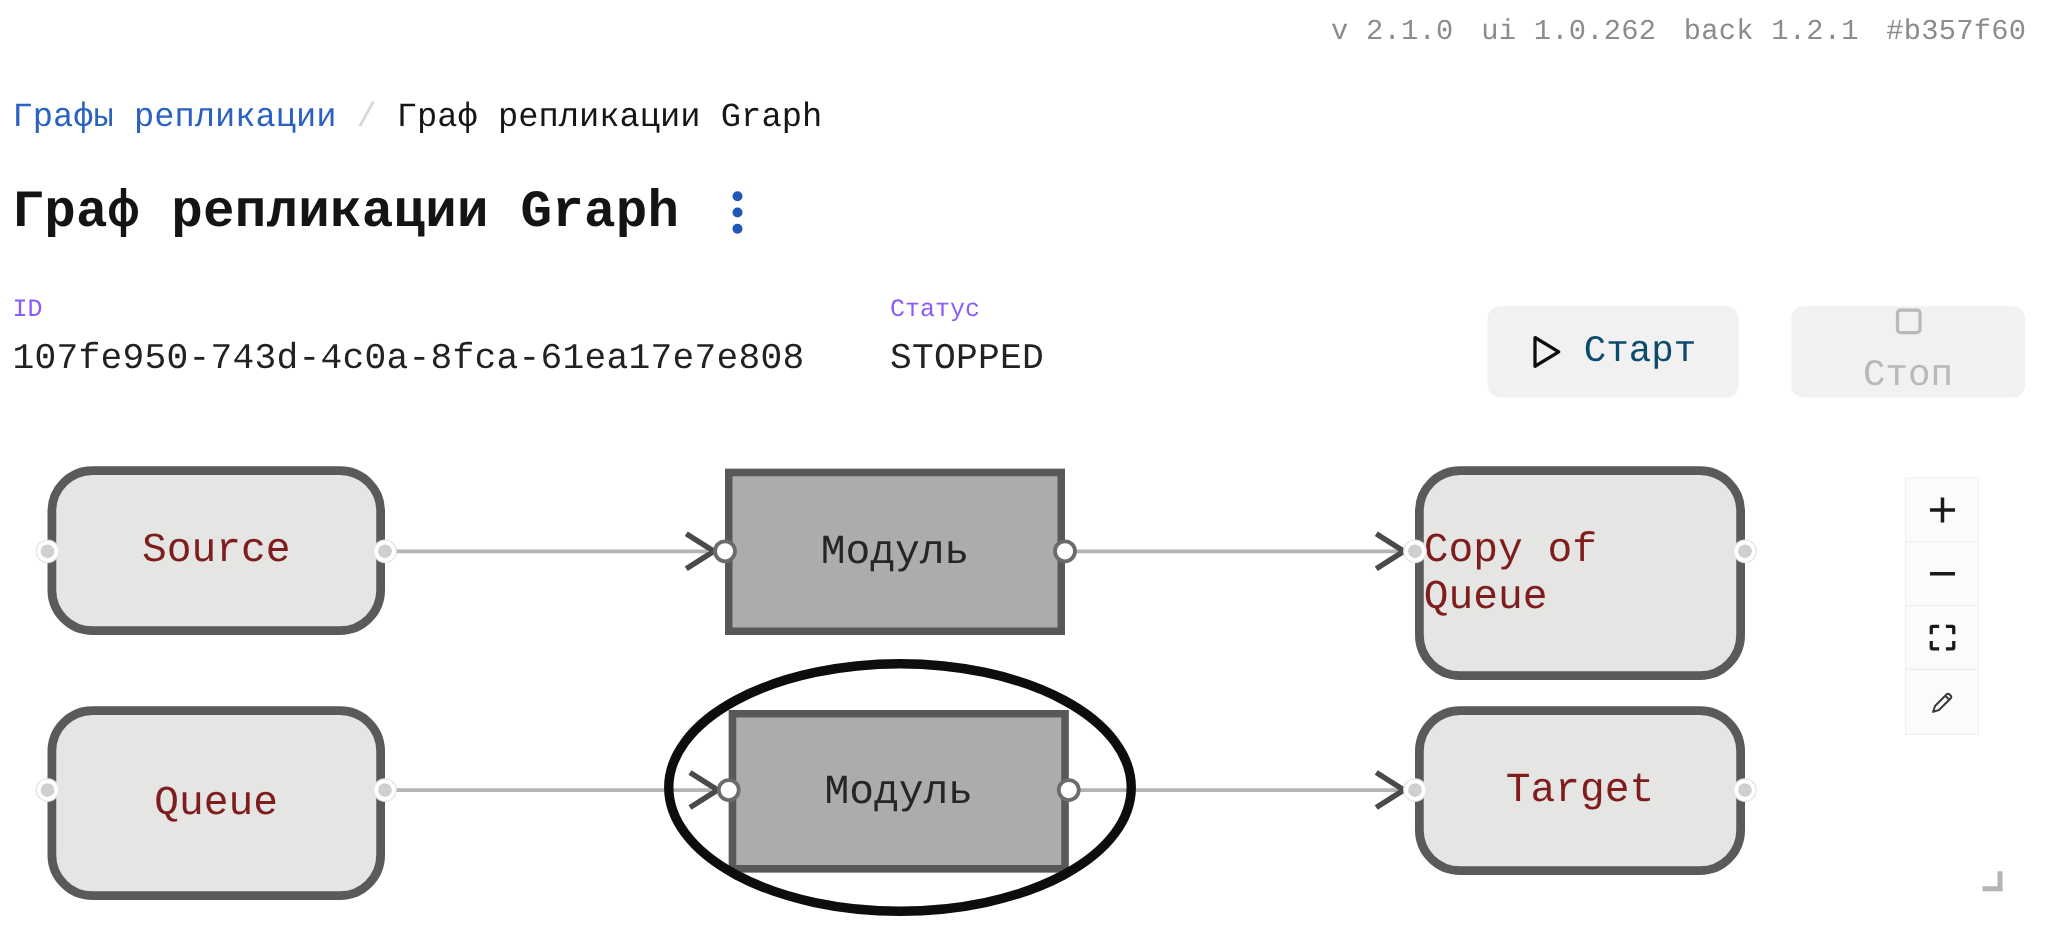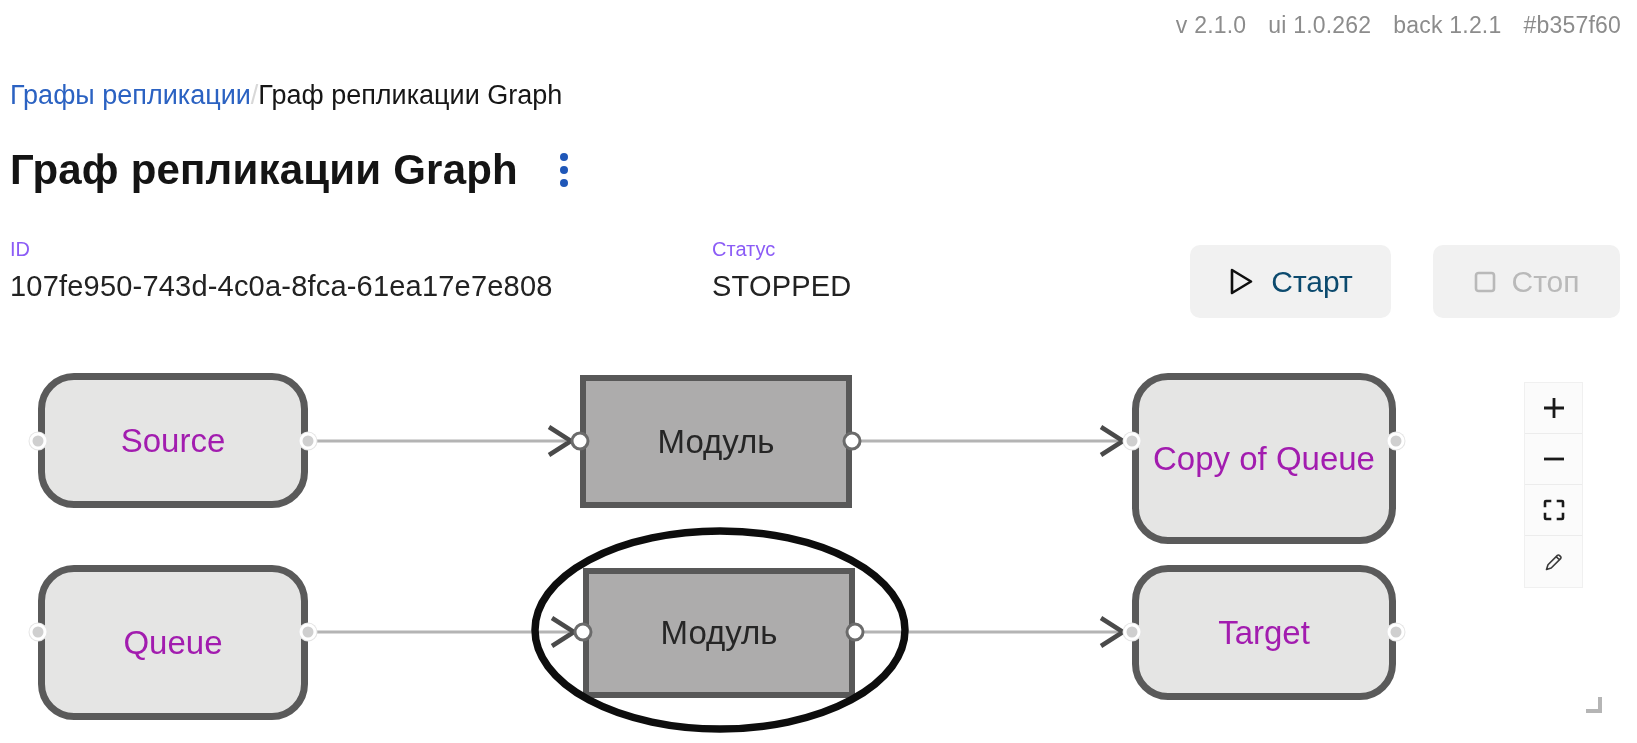--- a/index.html
+++ b/index.html
@@ -7,37 +7,38 @@
   body {
     font-family: "Liberation Sans", "DejaVu Sans", sans-serif;
     color: #161616;
   }
   .page {
     position: relative;
     width: 1637px;
     height: 743px;
     overflow: hidden;
     background: #ffffff;
+    font-family: Liberation Mono, monospace;
   }
 
   
   .version-line {
     position: absolute;
     top: 12px; right: 16px;
     display: flex; gap: 22px;
     font-size: 23px;
     color: #8c8c8c;
     letter-spacing: 0.2px;
   }
 
   
   .breadcrumb {
     position: absolute;
     left: 10px; top: 80px;
-    display: flex; align-items: baseline; 
+    display: flex; align-items: baseline; gap: 16px;
     font-size: 27px;
     justify-content: space-between;
   }
   .crumb-link { color: #2b62c2; cursor: pointer; }
   .crumb-sep { color: #d8d8d8; }
   .crumb-current { color: #161616; }
 
   
   .title-row {
     position: absolute;
@@ -67,36 +68,36 @@
   .field-value { font-size: 29px; color: #222222; margin-top: 6px; letter-spacing: 0.2px; }
 
   
   .btn {
     position: absolute; top: 245px; height: 73px;
     display: flex; align-items: center; justify-content: center; gap: 16px;
     background: #f1f1f1; border: none; border-radius: 10px;
     font-family: inherit; font-size: 30px; cursor: pointer;
   }
   .btn-start { left: 1190px; width: 201px; color: #0c4a6e; }
-  .btn-stop  { left: 1433px; width: 187px; color: #b9b9b9; cursor: default; }
+  .btn-stop  { left: 1433px; width: 187px; color: #b9b9b9; cursor: default; flex-direction: column; }
   .btn svg { display: block; }
 
   
   .edges-svg, .overlay-svg {
     position: absolute; left: 0; top: 0;
     width: 1637px; height: 743px;
     pointer-events: none;
   }
   .edges-svg { z-index: 1; }
   .overlay-svg { z-index: 6; }
 
   .node {
     position: absolute; z-index: 2;
     display: flex; align-items: center; justify-content: center;
-    font-size: 33px; color: #a21caf;
+    font-size: 33px; color: #7f1d1d;
     cursor: pointer;
   }
   .node-rounded {
     background: #e5e5e4;
     border: 7px solid #5a5a5a;
     border-radius: 36px;
   }
   .node-rect {
     background: #adacac;
     border: 6px solid #585858;

